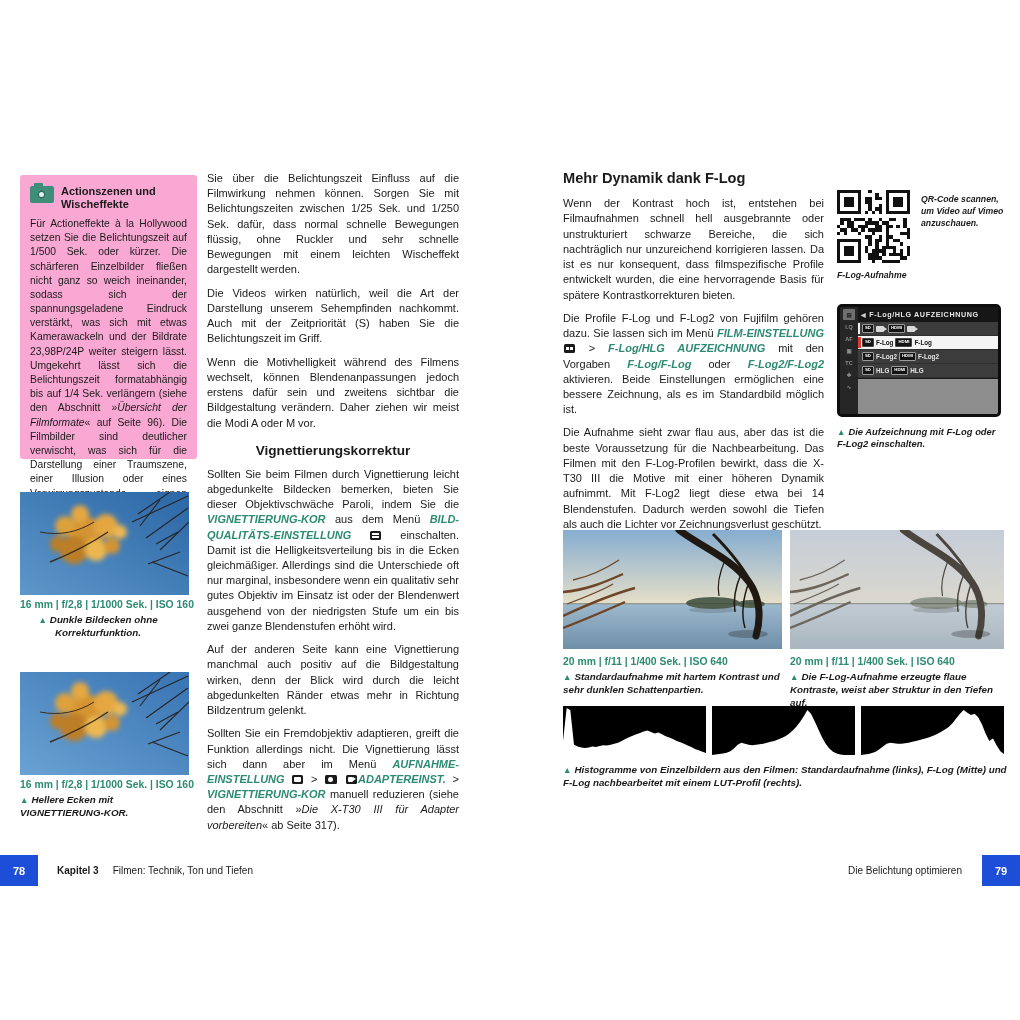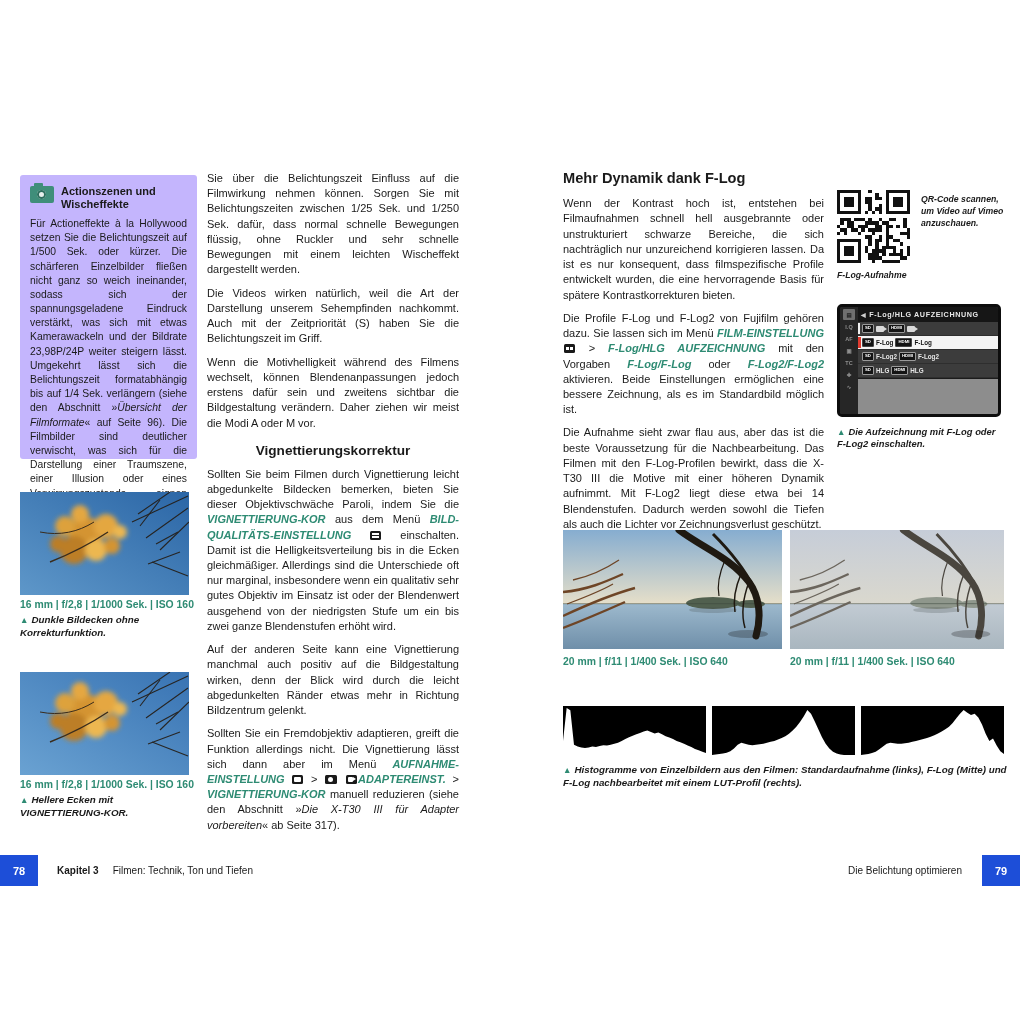--- a/index.html
+++ b/index.html
@@ -1,20 +1,20 @@
 <!DOCTYPE html>
 <html><head>
 <meta charset="utf-8">
 <style>
   html,body{margin:0;padding:0;background:#ffffff;}
   #page{position:relative;width:1020px;height:1020px;background:#fff;
         font-family:"Liberation Sans",sans-serif;color:#1a1a1a;overflow:hidden;}
   .abs{position:absolute;}
   
-  #info-box{left:20px;top:175px;width:177px;height:284px;background:#c4b5fd;
+  #info-box{left:20px;top:175px;width:177px;height:284px;background:#f9a8d4;
             border-radius:3px;padding:9px 10px;box-sizing:border-box;}
   .ib-head{display:flex;align-items:flex-start;gap:7px;}
   .ib-title{font-weight:bold;font-size:11px;line-height:1.18;padding-top:1px;}
   .ib-body{font-size:10.35px;line-height:1.372;text-align:justify;margin-top:6px;
            hyphens:auto;}
   
   .cam-ic{width:24px;height:17px;background:#3f8e7a;border-radius:2px;position:relative;flex:0 0 auto;margin-top:2px;}
   .cam-ic::before{content:"";position:absolute;top:-3px;left:4px;width:9px;height:4px;background:#3f8e7a;border-radius:1px;}
   .cam-ic::after{content:"";position:absolute;top:4px;left:7px;width:9px;height:9px;background:#e7efec;border-radius:50%;box-shadow:inset 0 0 0 2px #2c6f5e;}
   
@@ -117,21 +117,21 @@
         <line x1="150" y1="0" x2="118" y2="22" stroke="#241b12" stroke-width="1.1"></line>
         <line x1="160" y1="60" x2="128" y2="72" stroke="#241b12" stroke-width="1.1"></line>
         <line x1="168" y1="84" x2="132" y2="70" stroke="#241b12" stroke-width="1.1"></line>
         <line x1="140" y1="8" x2="120" y2="34" stroke="#241b12" stroke-width="1.1"></line>
         <line x1="158" y1="40" x2="136" y2="52" stroke="#241b12" stroke-width="1.1"></line>
       </g>
     <path d="M30,70 C55,60 70,52 88,40" stroke="#3a2c1c" stroke-width="1.4" fill="none"></path>
     <path d="M20,40 C40,44 58,40 74,30" stroke="#3a2c1c" stroke-width="1" fill="none"></path>
     </svg>
   <div class="abs exif" style="left:20px;top:599px;">16 mm | f/2,8 | 1/1000 Sek. | ISO 160</div>
-  <div class="abs cap" style="left:20px;top:614px;width:172px;"><span class="tri">▲</span>Dunkle Bildecken ohne Korrekturfunktion.</div>
+  <div class="abs cap" style="left:12px;top:614px;width:172px;text-align:center;"><span class="tri">▲</span>Dunkle Bildecken ohne Korrekturfunktion.</div>
 
   <svg class="abs photo" style="left:20px;top:672px;" width="169" height="103" viewBox="0 0 169 103">
       <defs>
         <linearGradient id="sk2" x1="0" y1="1" x2="1" y2="0">
     <stop offset="0" stop-color="#6aa2d2"></stop>
           <stop offset="1" stop-color="#3873b3"></stop>
         </linearGradient>
     <filter id="bl2" x="-30%" y="-30%" width="160%" height="160%">
           <feGaussianBlur stdDeviation="2.4"></feGaussianBlur>
         </filter>
@@ -413,20 +413,22 @@
     <path d="M150,4 C168,22 182,40 191,58" stroke="#4a463f" stroke-width="3" fill="none"></path>
     <path d="M178,44 C172,58 170,70 172,82" stroke="#4a463f" stroke-width="1.5" fill="none"></path>
     <path d="M162,30 C156,44 154,56 156,66" stroke="#4a463f" stroke-width="1.2" fill="none"></path>
     <path d="M186,52 C180,68 178,84 182,98" stroke="#4a463f" stroke-width="1.5" fill="none"></path>
     <path d="M0,86 C30,72 50,64 72,58 M0,62 C24,60 42,52 60,44 M0,98 C26,88 44,80 62,72" stroke="#6b655c" stroke-width="2.4" fill="none"></path>
     <path d="M10,50 C28,46 44,38 56,30 M4,74 C20,68 36,62 50,54" stroke="#6b655c" stroke-width="1.3" fill="none"></path>
     <ellipse cx="185" cy="104" rx="20" ry="4" fill="rgba(25,25,25,0.28)"></ellipse>
     </svg>
   <div class="abs exif" style="left:563px;top:656px;">20 mm | f/11 | 1/400 Sek. | ISO 640</div>
   <div class="abs exif" style="left:790px;top:656px;">20 mm | f/11 | 1/400 Sek. | ISO 640</div>
+  <div class="abs cap" style="left:563px;top:671px;width:222px;"><span class="tri">▲</span>Standardaufnahme mit hartem Kontrast und sehr dunklen Schattenpartien.</div>
+  <div class="abs cap" style="left:790px;top:671px;width:216px;"><span class="tri">▲</span>Die F-Log-Aufnahme erzeugte flaue Kontraste, weist aber Struktur in den Tiefen auf.</div>
 
   <svg class="abs histo" style="left:563px;top:706px;" width="143" height="51">
       <polygon points="0,51 0,34.9 3.6666666666666665,2 7.333333333333333,4.350000000000001 11,38.66 14.666666666666666,40.54 18.333333333333332,41.48 22,41.95 25.666666666666668,41.48 29.333333333333332,40.54 33,41.01 36.666666666666664,40.07 40.333333333333336,39.13 44,39.6 47.666666666666664,38.66 51.333333333333336,37.72 55,36.78 58.666666666666664,34.9 62.333333333333336,33.019999999999996 66,31.14 69.66666666666667,29.73 73.33333333333333,28.32 77,26.91 80.66666666666667,25.5 84.33333333333333,24.56 88,25.97 91.66666666666667,27.38 95.33333333333333,26.44 99,28.32 102.66666666666667,30.2 106.33333333333334,31.61 110,33.019999999999996 113.66666666666666,34.9 117.33333333333333,36.31 121,37.72 124.66666666666667,39.6 128.33333333333334,41.01 132,42.89 135.66666666666666,44.3 139.33333333333334,45.71 143,47.12 143,51" fill="#ffffff"></polygon>
     </svg>
   <svg class="abs histo" style="left:712px;top:706px;" width="143" height="51">
       <polygon points="0,51 0,49 3.6666666666666665,48.53 7.333333333333333,48.06 11,47.59 14.666666666666666,46.65 18.333333333333332,45.24 22,42.42 25.666666666666668,38.66 29.333333333333332,36.78 33,37.72 36.666666666666664,38.66 40.333333333333336,39.13 44,38.66 47.666666666666664,38.19 51.333333333333336,37.72 55,36.78 58.666666666666664,35.839999999999996 62.333333333333336,34.9 66,33.489999999999995 69.66666666666667,32.08 73.33333333333333,30.2 77,27.849999999999998 80.66666666666667,24.56 84.33333333333333,20.8 88,16.1 91.66666666666667,10.46 95.33333333333333,3.8800000000000026 99,7.640000000000001 102.66666666666667,15.160000000000004 106.33333333333334,23.15 110,31.14 113.66666666666666,37.72 117.33333333333333,42.42 121,45.71 124.66666666666667,47.59 128.33333333333334,48.53 132,49 135.66666666666666,49 139.33333333333334,49 143,49 143,51" fill="#ffffff"></polygon>
     </svg>
   <svg class="abs histo" style="left:861px;top:706px;" width="143" height="51">
       <polygon points="0,51 0,49 3.6666666666666665,48.53 7.333333333333333,48.06 11,47.12 14.666666666666666,45.71 18.333333333333332,43.36 22,40.54 25.666666666666668,37.72 29.333333333333332,36.78 33,37.25 36.666666666666664,37.72 40.333333333333336,37.72 44,37.25 47.666666666666664,36.78 51.333333333333336,35.839999999999996 55,34.9 58.666666666666664,33.96 62.333333333333336,33.019999999999996 66,32.08 69.66666666666667,30.669999999999998 73.33333333333333,29.26 77,27.38 80.66666666666667,25.5 84.33333333333333,23.15 88,20.8 91.66666666666667,17.04 95.33333333333333,12.339999999999996 99,7.640000000000001 102.66666666666667,3.8800000000000026 106.33333333333334,6.699999999999996 110,9.050000000000004 113.66666666666666,7.640000000000001 117.33333333333333,11.399999999999999 121,18.45 124.66666666666667,27.849999999999998 128.33333333333334,34.9 132,32.55 135.66666666666666,39.6 139.33333333333334,45.24 143,48.06 143,51" fill="#ffffff"></polygon>
     </svg>

